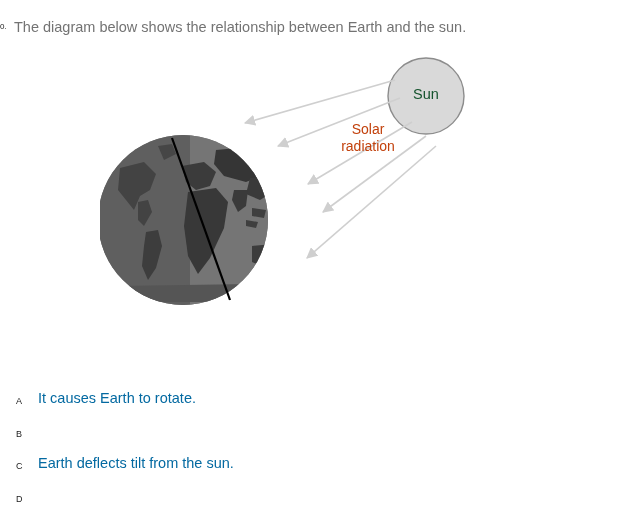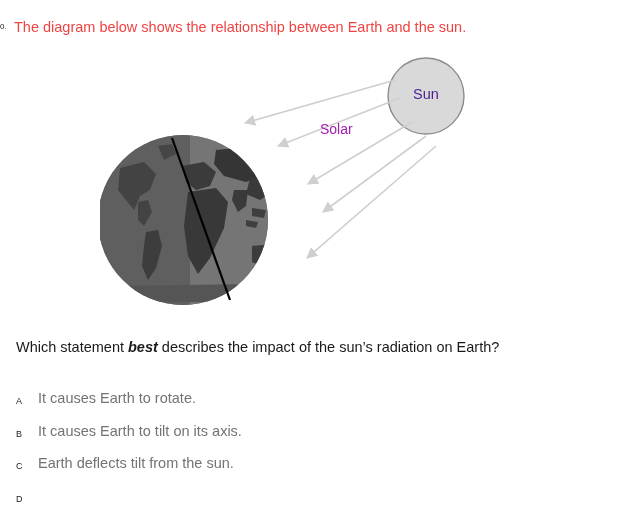--- a/index.html
+++ b/index.html
@@ -34,52 +34,52 @@
     font-size: 8px;
     line-height: 12px;
     padding-top: 3px;
     width: 14px;
     flex: 0 0 14px;
     color: #1a1a1a;
   }
   .stem-text {
     font-size: 14.5px;
     line-height: 18px;
-    color: #ef4444;
+    color: #737373;
   }
 
   
   .diagram {
     position: absolute;
     left: 100px;
     top: 50px;
     width: 420px;
     height: 265px;
   }
   .diagram svg {
     display: block;
   }
   .label-solar {
     position: absolute;
     left: 220px;
     top: 71px;
     width: 96px;
-    text-align: left;
+    text-align: center;
     font-size: 14px;
     line-height: 17px;
-    color: #a21caf;
+    color: #c2410c;
   }
   .label-sun {
     position: absolute;
     left: 296px;
     top: 36px;
     width: 60px;
     text-align: center;
     font-size: 14.5px;
-    color: #4c1d95;
+    color: #14532d;
   }
 
   
   .leadin {
     position: absolute;
     left: 16px;
     top: 338px;
     width: 560px;
     font-size: 14.5px;
     line-height: 19px;
@@ -106,21 +106,21 @@
     flex: 0 0 22px;
     width: 22px;
     font-size: 9px;
     line-height: 17px;
     padding-top: 3px;
     color: #1a1a1a;
   }
   .choice-text {
     font-size: 14.5px;
     line-height: 17px;
-    color: #737373;
+    color: #0369a1;
   }
 </style>
 </head>
 <body>
 
 <div class="page">
 
   <div class="stem">
     <span class="stem-num">0.</span>
     <span class="stem-text">The diagram below shows the relationship between Earth and the sun.</span>
@@ -176,36 +176,33 @@
 
           <path d="M20 236 L150 234 L150 252 L20 252 Z" fill="#555555"></path>
         </g>
 
         <line x1="72" y1="88" x2="130" y2="250" stroke="#000000" stroke-width="2.2"></line>
       </g>
     </svg>
 
     <div class="label-solar">
       <div>Solar</div>
+      <div>radiation</div>
     </div>
     <div class="label-sun">Sun</div>
   </div>
 
-  <div class="leadin">
-    <span>Which statement </span><b>best</b><span> describes the impact of the sun’s radiation on Earth?</span>
-  </div>
 
   <div class="choices">
     <div class="choice">
       <span class="choice-letter">A</span>
       <span class="choice-text">It causes Earth to rotate.</span>
     </div>
     <div class="choice">
       <span class="choice-letter">B</span>
-      <span class="choice-text">It causes Earth to tilt on its axis.</span>
     </div>
     <div class="choice">
       <span class="choice-letter">C</span>
       <span class="choice-text">Earth deflects tilt from the sun.</span>
     </div>
     <div class="choice">
       <span class="choice-letter">D</span>
     </div>
   </div>
 

